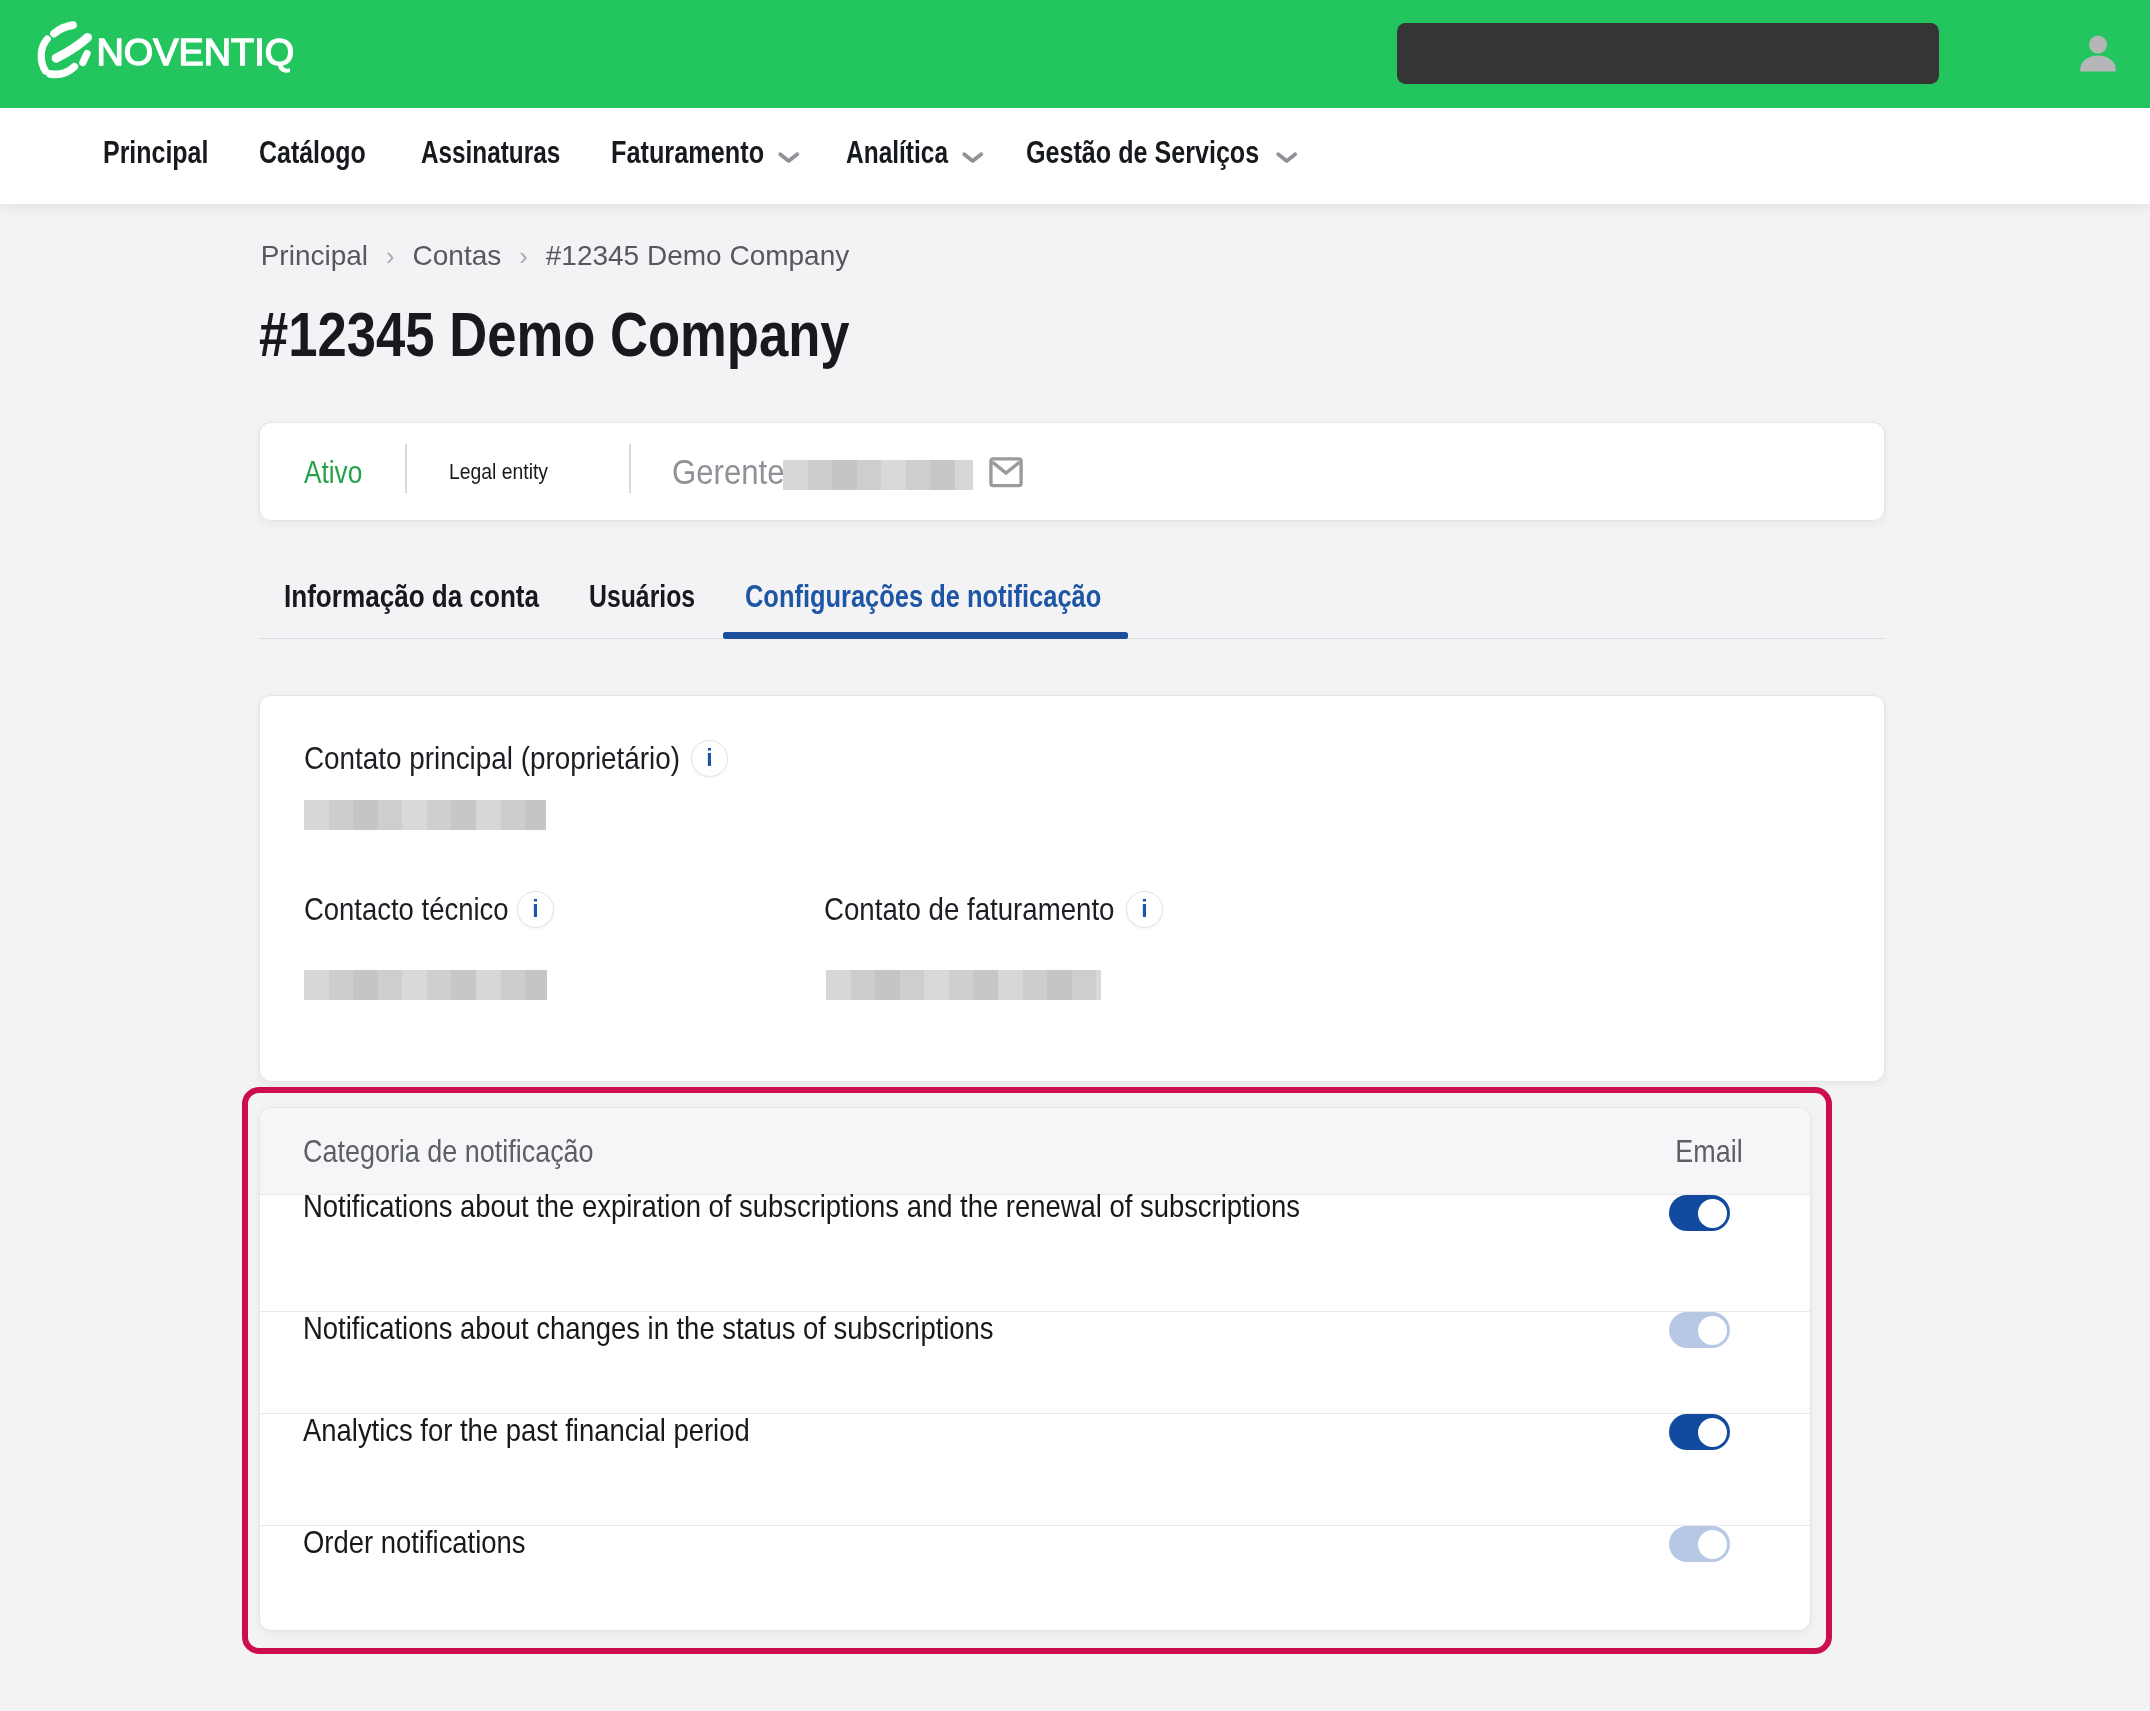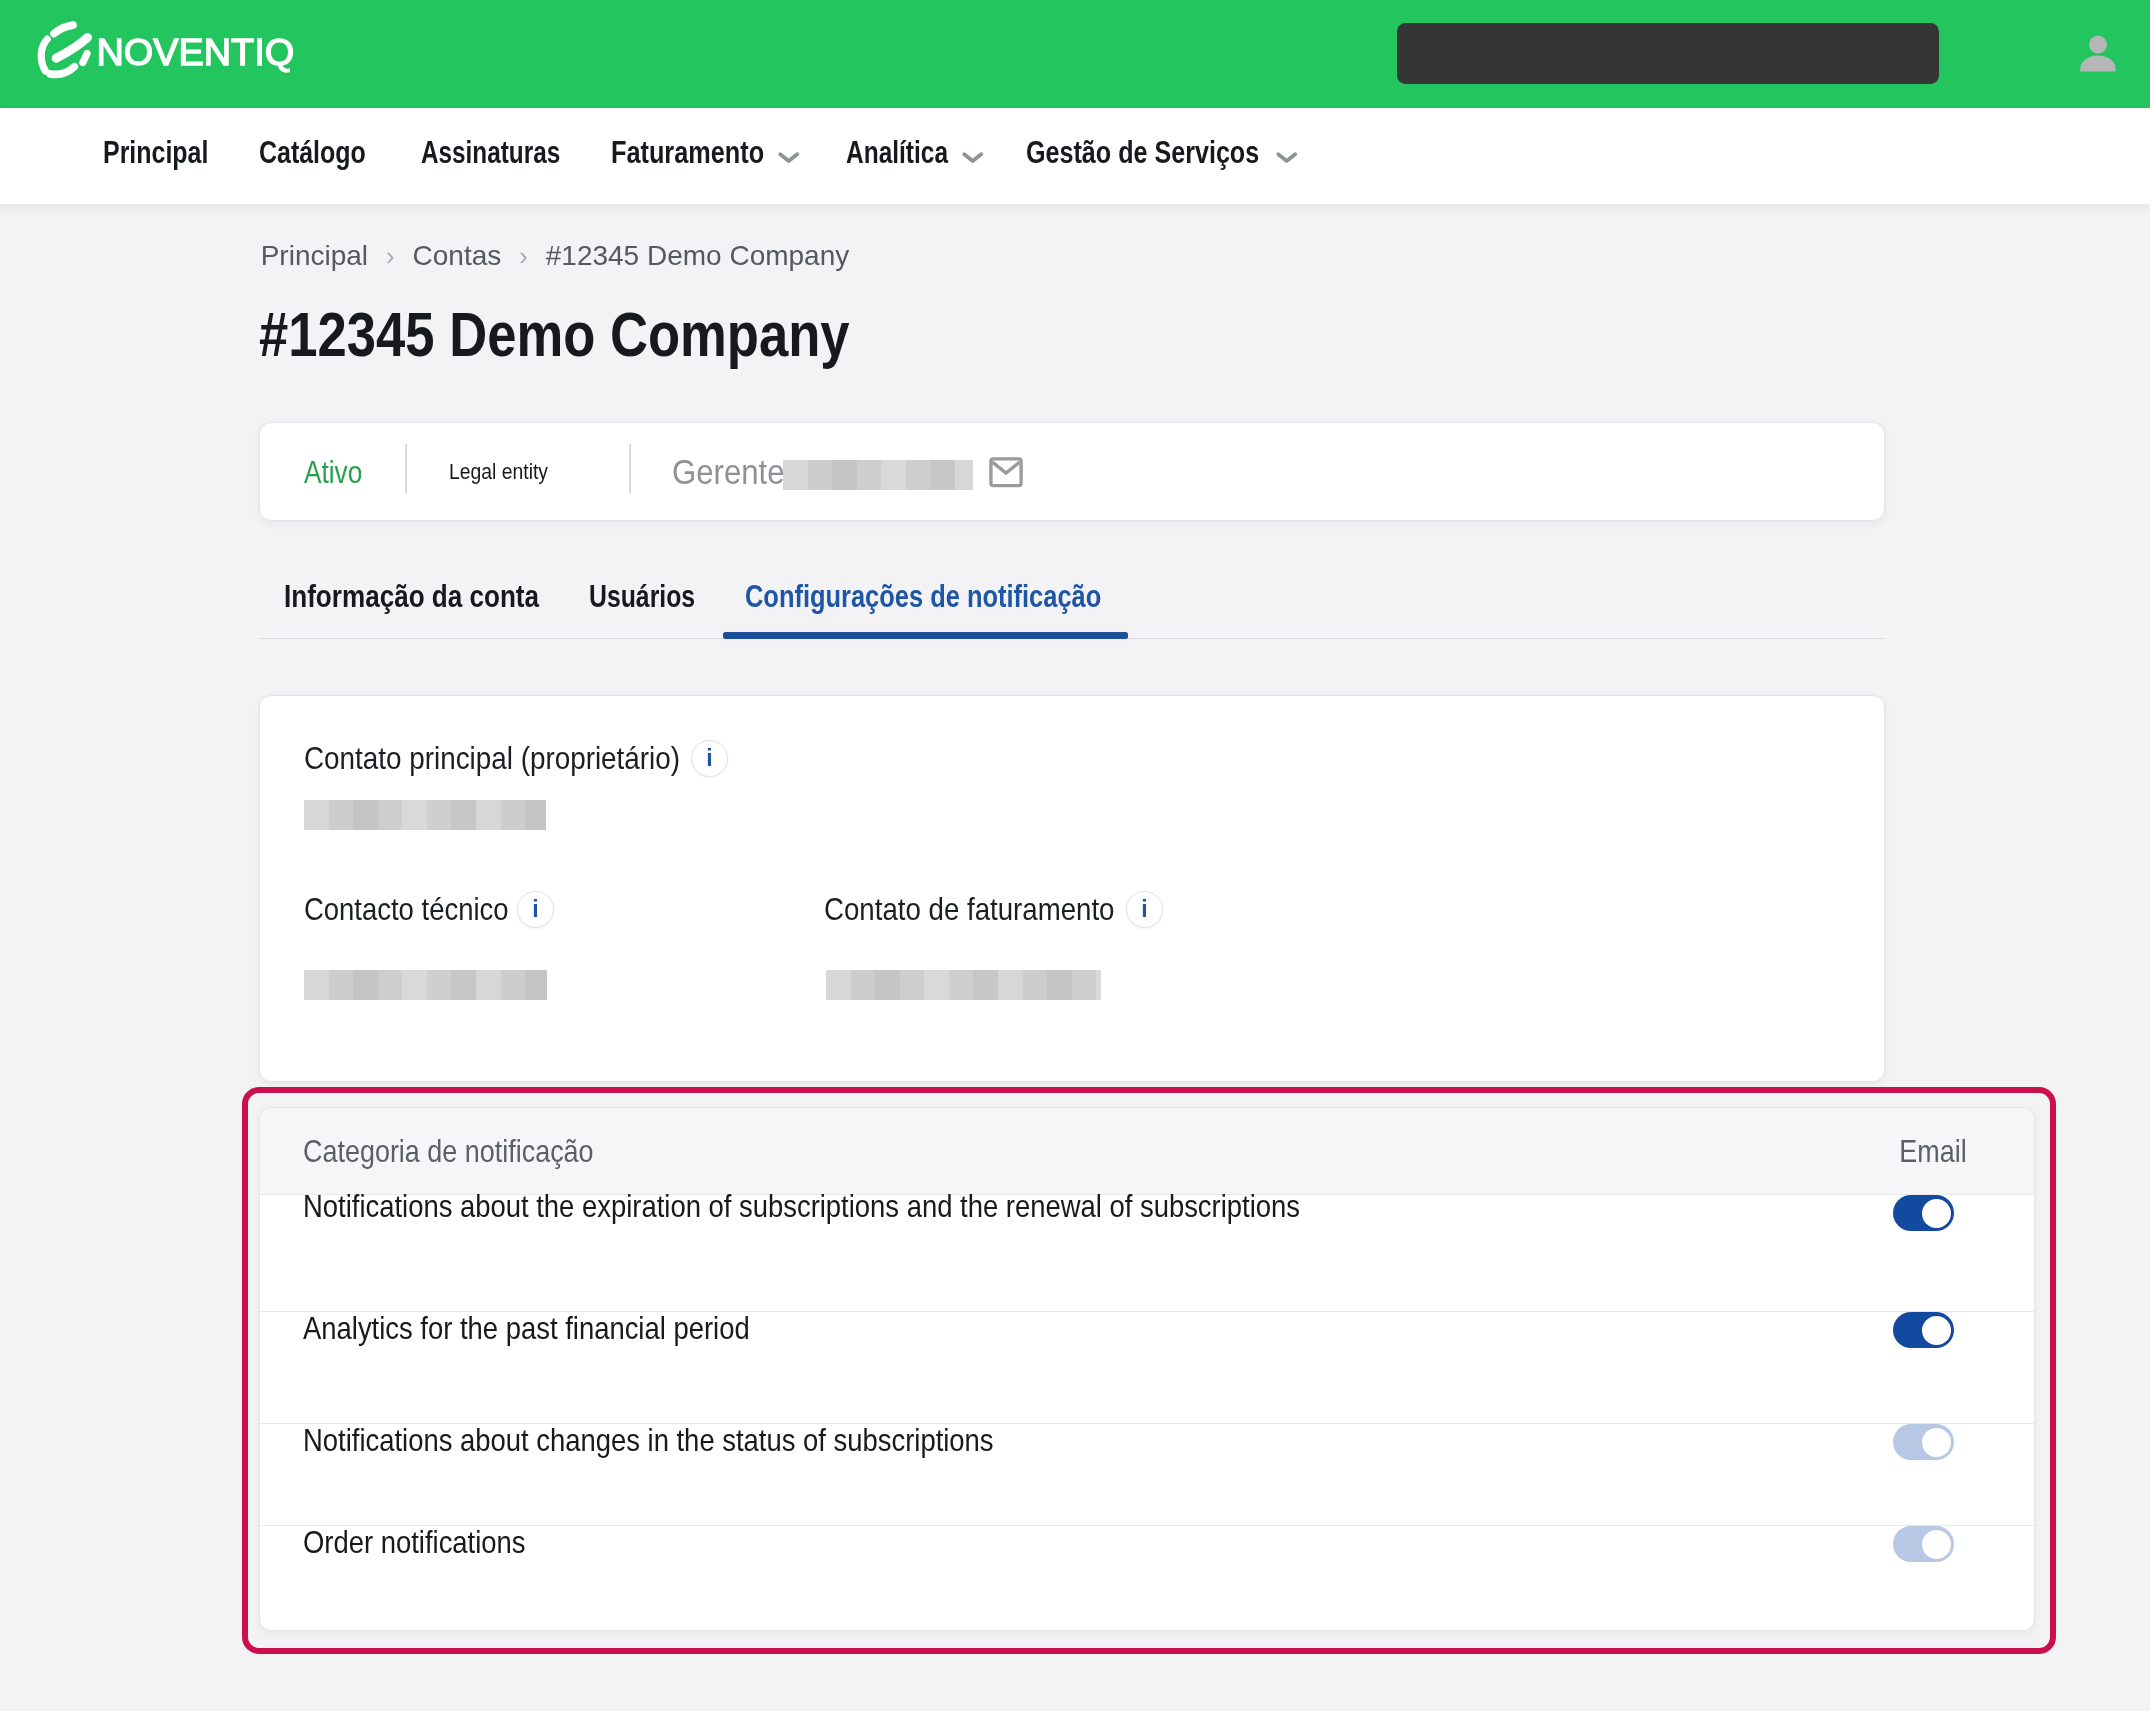--- a/index.html
+++ b/index.html
@@ -69,21 +69,21 @@
 }
 .contacts .lbl { position:absolute; font-size:32px; line-height:37px; color:#1b1e22; }
 .iicon {
   position:absolute; width:37px; height:37px; border-radius:50%;
   border:1.7px solid #e2e2e6; background:#fff; color:#1d56a8;
   font-weight:bold; font-size:23px; text-align:center; line-height:34px;
   box-shadow:0 0.8px 2.5px rgba(0,0,0,0.06);
 }
 .cm { position:absolute; }
 .redbox {
-  position:absolute; left:-17px; top:884px; width:1814px; height:567px;
+  position:absolute; left:-17px; top:884px; width:1590px; height:567px;
   border:6.8px solid #cb0f4c; border-radius:17px;
   padding:14.4px 15.3px 17px 11px;
 }
 .ntable {
   width:100%; height:100%;
   background:#fff; border:1.7px solid #e4e4e7; border-radius:12px;
   box-shadow:0 2.5px 8.5px rgba(30,30,60,0.05);
   overflow:hidden;
 }
 .thead {
@@ -184,32 +184,32 @@
           </div>
         </div>
         <div class="trow r1" style="height:117px;">
           <div class="cell-l"><span class="sx" style="transform:scaleX(0.857);">Notifications about the expiration of subscriptions and the renewal of subscriptions</span></div>
           <div class="cell-r">
             <div class="toggle on">
               <div class="knob"></div>
             </div>
           </div>
         </div>
+        <div class="trow" style="height:102px;">
+          <div class="cell-l"><span class="sx" style="transform:scaleX(0.857);">Notifications about changes in the status of subscriptions</span></div>
+          <div class="cell-r">
+            <div class="toggle off">
+              <div class="knob"></div>
+            </div>
+          </div>
+        </div>
         <div class="trow" style="height:112px;">
           <div class="cell-l"><span class="sx" style="transform:scaleX(0.857);">Analytics for the past financial period</span></div>
           <div class="cell-r">
             <div class="toggle on">
-              <div class="knob"></div>
-            </div>
-          </div>
-        </div>
-        <div class="trow" style="height:102px;">
-          <div class="cell-l"><span class="sx" style="transform:scaleX(0.857);">Notifications about changes in the status of subscriptions</span></div>
-          <div class="cell-r">
-            <div class="toggle off">
               <div class="knob"></div>
             </div>
           </div>
         </div>
         <div class="trow" style="height:104px;">
           <div class="cell-l"><span class="sx" style="transform:scaleX(0.857);">Order notifications</span></div>
           <div class="cell-r">
             <div class="toggle off">
               <div class="knob"></div>
             </div>

